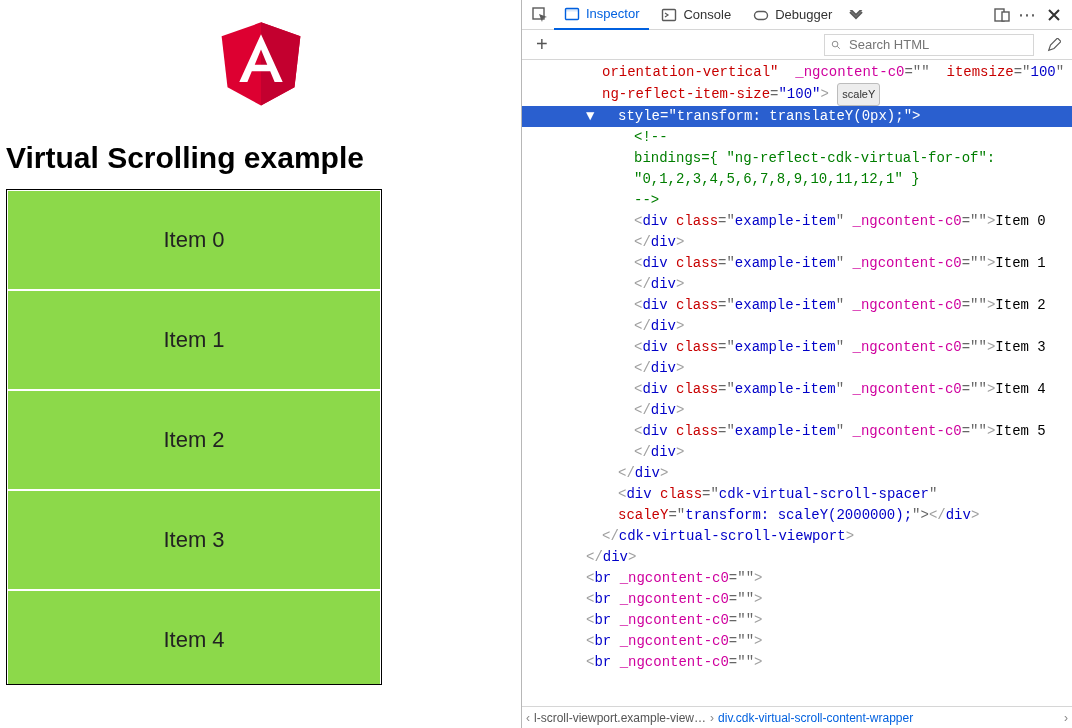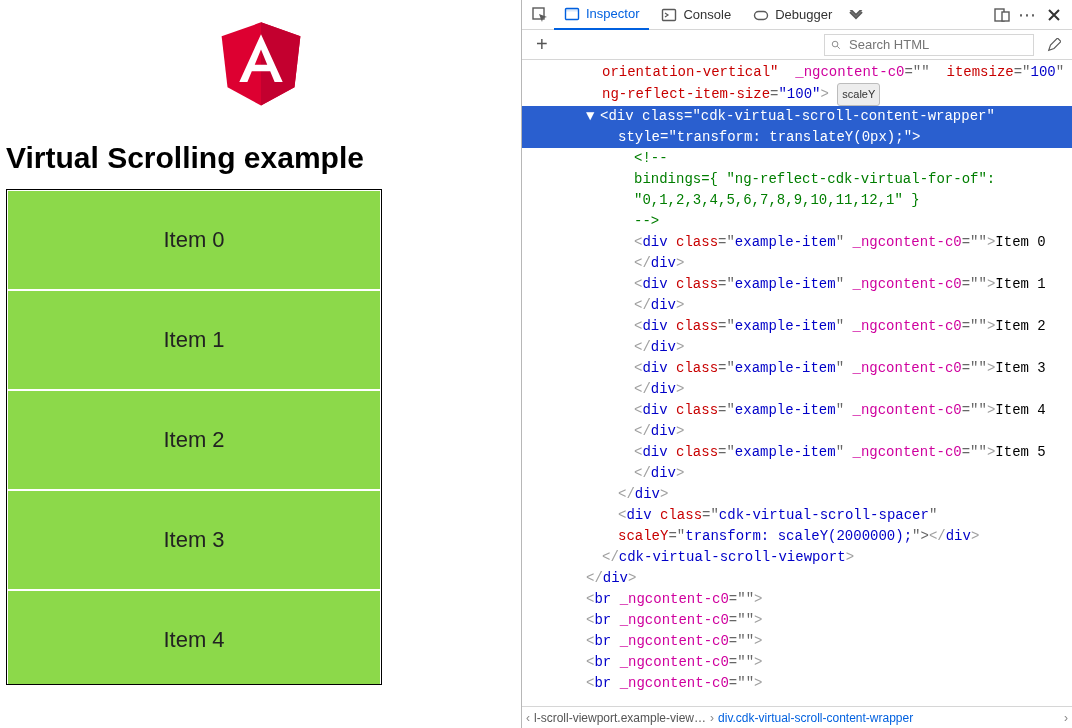--- a/index.html
+++ b/index.html
@@ -264,21 +264,20 @@
       <span class="c-attr">orientation-vertical"</span>
       <span class="c-pink">&nbsp;<span>_ngcontent-c0</span></span><span class="c-punc">=""&nbsp;</span>
       <span class="c-attr">itemsize</span><span class="c-punc">="</span><span class="c-str">100</span><span class="c-punc">"</span>
     </div>
     <div class="ln ind1">
       <span class="c-attr">ng-reflect-item-size</span><span class="c-punc">=</span><span class="c-str">"100"</span><span class="c-ang">&gt;</span>
       <span class="badge">scaleY</span>
     </div>
     <div class="ln sel">
       <span class="arrow">▼</span>
-      <span>&lt;div class="cdk-virtual-scroll-content-wrapper"</span>
     </div>
     <div class="ln sel2">
       <span>style="transform: translateY(0px);"&gt;</span>
     </div>
     <div class="ln ind3 c-cmt">&lt;!--</div>
     <div class="ln ind3 c-cmt">bindings={ "ng-reflect-cdk-virtual-for-of":</div>
     <div class="ln ind3 c-cmt">"0,1,2,3,4,5,6,7,8,9,10,11,12,1" }</div>
     <div class="ln ind3 c-cmt">--&gt;</div>
 
     <div class="ln ind3"><span class="c-ang">&lt;</span><span class="c-tag">div</span> <span class="c-attr">class</span><span class="c-punc">="</span><span class="c-str">example-item</span><span class="c-punc">"</span> <span class="c-pink">_ngcontent-c0</span><span class="c-punc">=""</span><span class="c-ang">&gt;</span><span class="c-text">Item 0</span></div>

